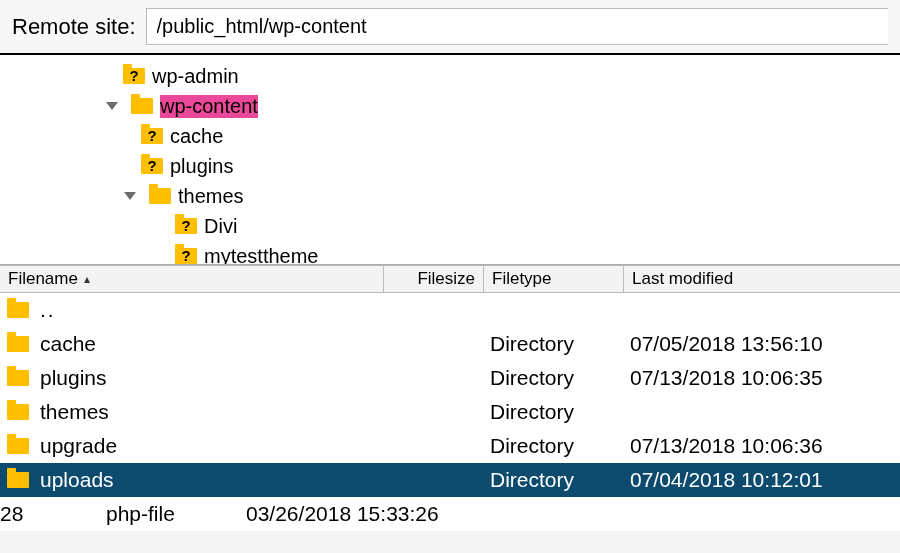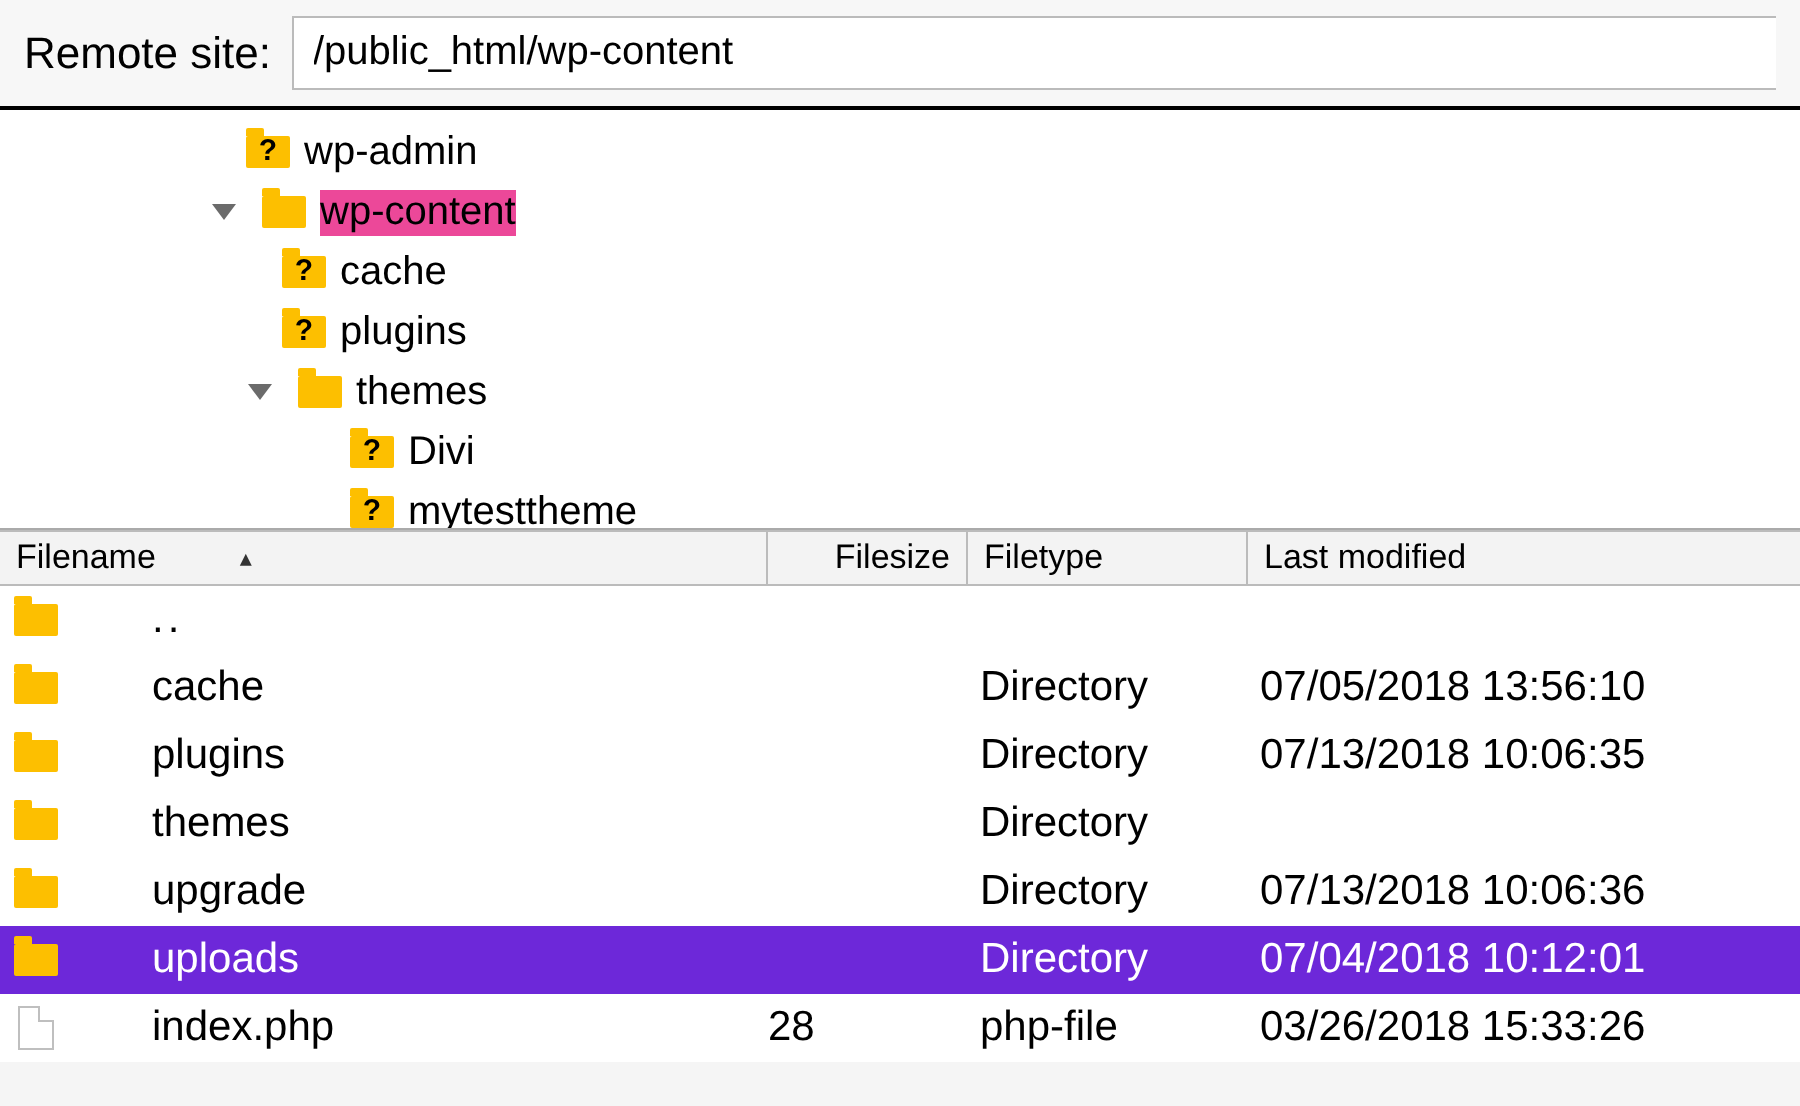--- a/index.html
+++ b/index.html
@@ -20,34 +20,34 @@
     .folder::before { content:""; position:absolute; top:-4px; left:0; width:9px; height:4px; background:#fdbf00; border-radius:1px 1px 0 0; }
     .folder-q { position:relative; }
     .folder-q::after { content:"?"; position:absolute; top:-1px; left:0; width:100%; text-align:center; font-size:15px; font-weight:700; color:#000; }
 
     .list-pane { background:#fff; position:relative; }
     .list-header { display:flex; align-items:center; background:#f3f3f3; border-top:1px solid #bbb; border-bottom:1px solid #bbb; height:28px; font-size:17px; color:#000; }
     .list-header .col { border-right:1px solid #bbb; padding:0 8px; display:flex; align-items:center; height:100%; }
     .sort-caret { margin-left:6px; font-size:12px; color:#333; }
 
     .list-body .row { display:flex; align-items:center; height:34px; font-size:21px; }
-    .col-name { width:384px; padding-left:6px; display:flex; align-items:center;gap:36px; }
+    .col-name { width:384px; padding-left:6px; display:flex; align-items:center; }
     .col-size { width:100px; text-align:left; padding-right:10px; }
     .col-type { width:140px; padding-left:6px; }
     .col-mod  { flex:1; padding-left:6px; }
 
     .list-header .col-name { width:384px; }
     .list-header .col-size { width:100px; justify-content:flex-end; }
     .list-header .col-type { width:140px; }
     .list-header .col-mod  { flex:1; border-right:0; }
 
     .row-icon { width:24px; height:20px; margin-right:10px; display:inline-flex; align-items:center; justify-content:center; }
     .file { width:18px; height:22px; border:1px solid #bfbfbf; background:#fff; position:relative; }
     .file::before{ content:""; position:absolute; top:-1px; right:-1px; width:7px; height:7px; background:#fff; border-left:1px solid #bfbfbf; border-bottom:1px solid #bfbfbf; }
-    .row.selected { background:#6d28d9; color:#fff; }
+    .row.selected { background:#0c4a6e; color:#fff; }
     .row .dots { letter-spacing:2px; }
 
     .ind0 { padding-left:100px;text-align:center; }
     .ind1 { padding-left:118px; }
     .ind2 { padding-left:152px; }
     .leaf-pad { width:22px; display:inline-block; }
   </style>
 </head>
 <body>
 
@@ -190,24 +190,18 @@
           <span class="row-icon">
             <span class="folder"></span>
           </span>
           <span>uploads</span>
         </div>
         <div class="col-size"></div>
         <div class="col-type">Directory</div>
         <div class="col-mod">07/04/2018 10:12:01</div>
       </div>
       <div class="row">
-        <div class="col-name">
-          <span class="row-icon">
-            <span class="file"></span>
-          </span>
-          <span>index.php</span>
-        </div>
         <div class="col-size">28</div>
         <div class="col-type">php-file</div>
         <div class="col-mod">03/26/2018 15:33:26</div>
       </div>
     </div>
 </div>
 
 </body></html>

